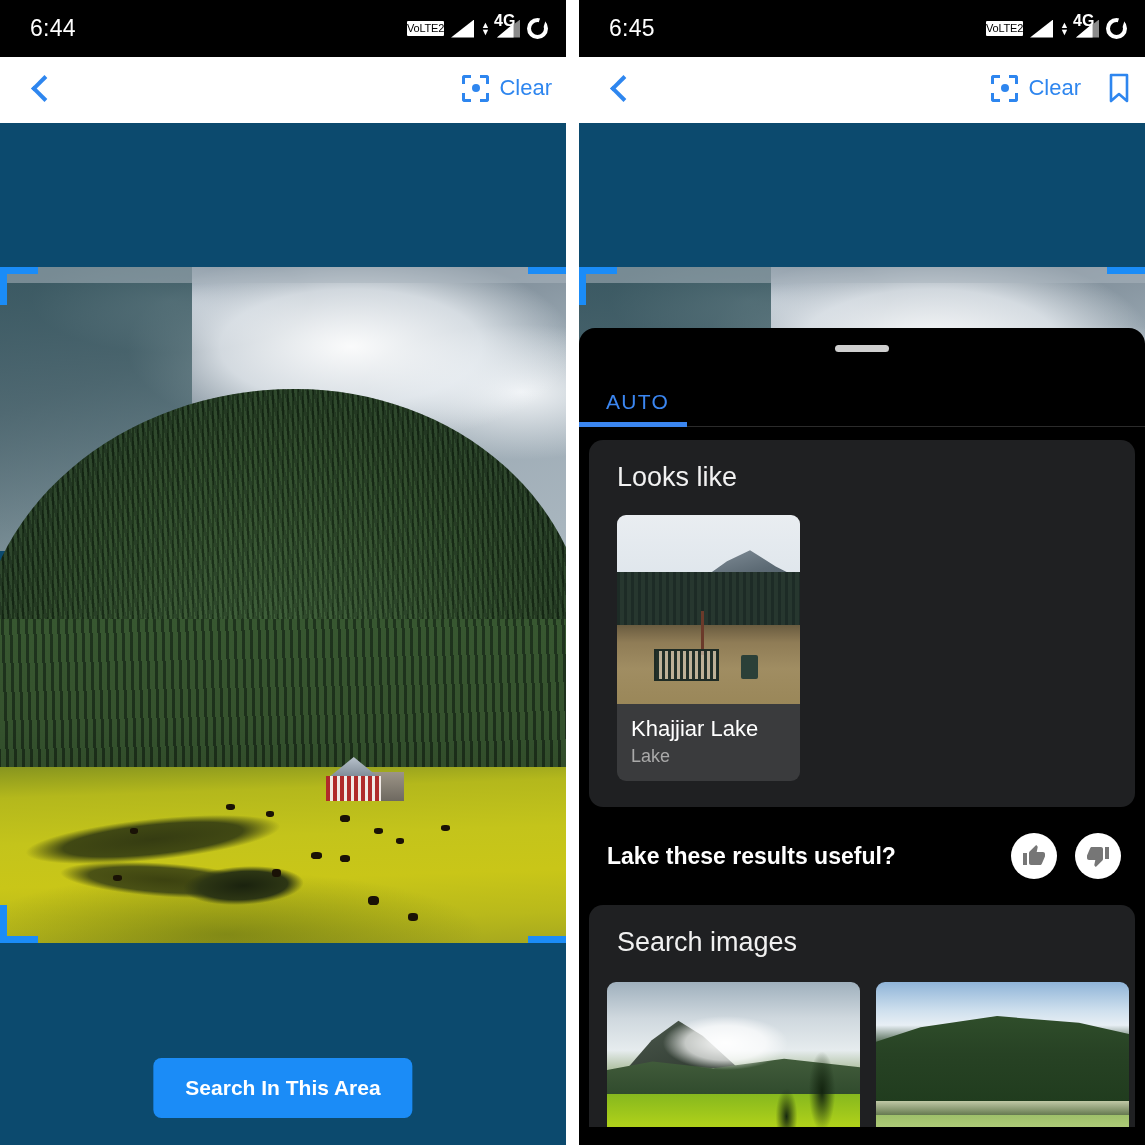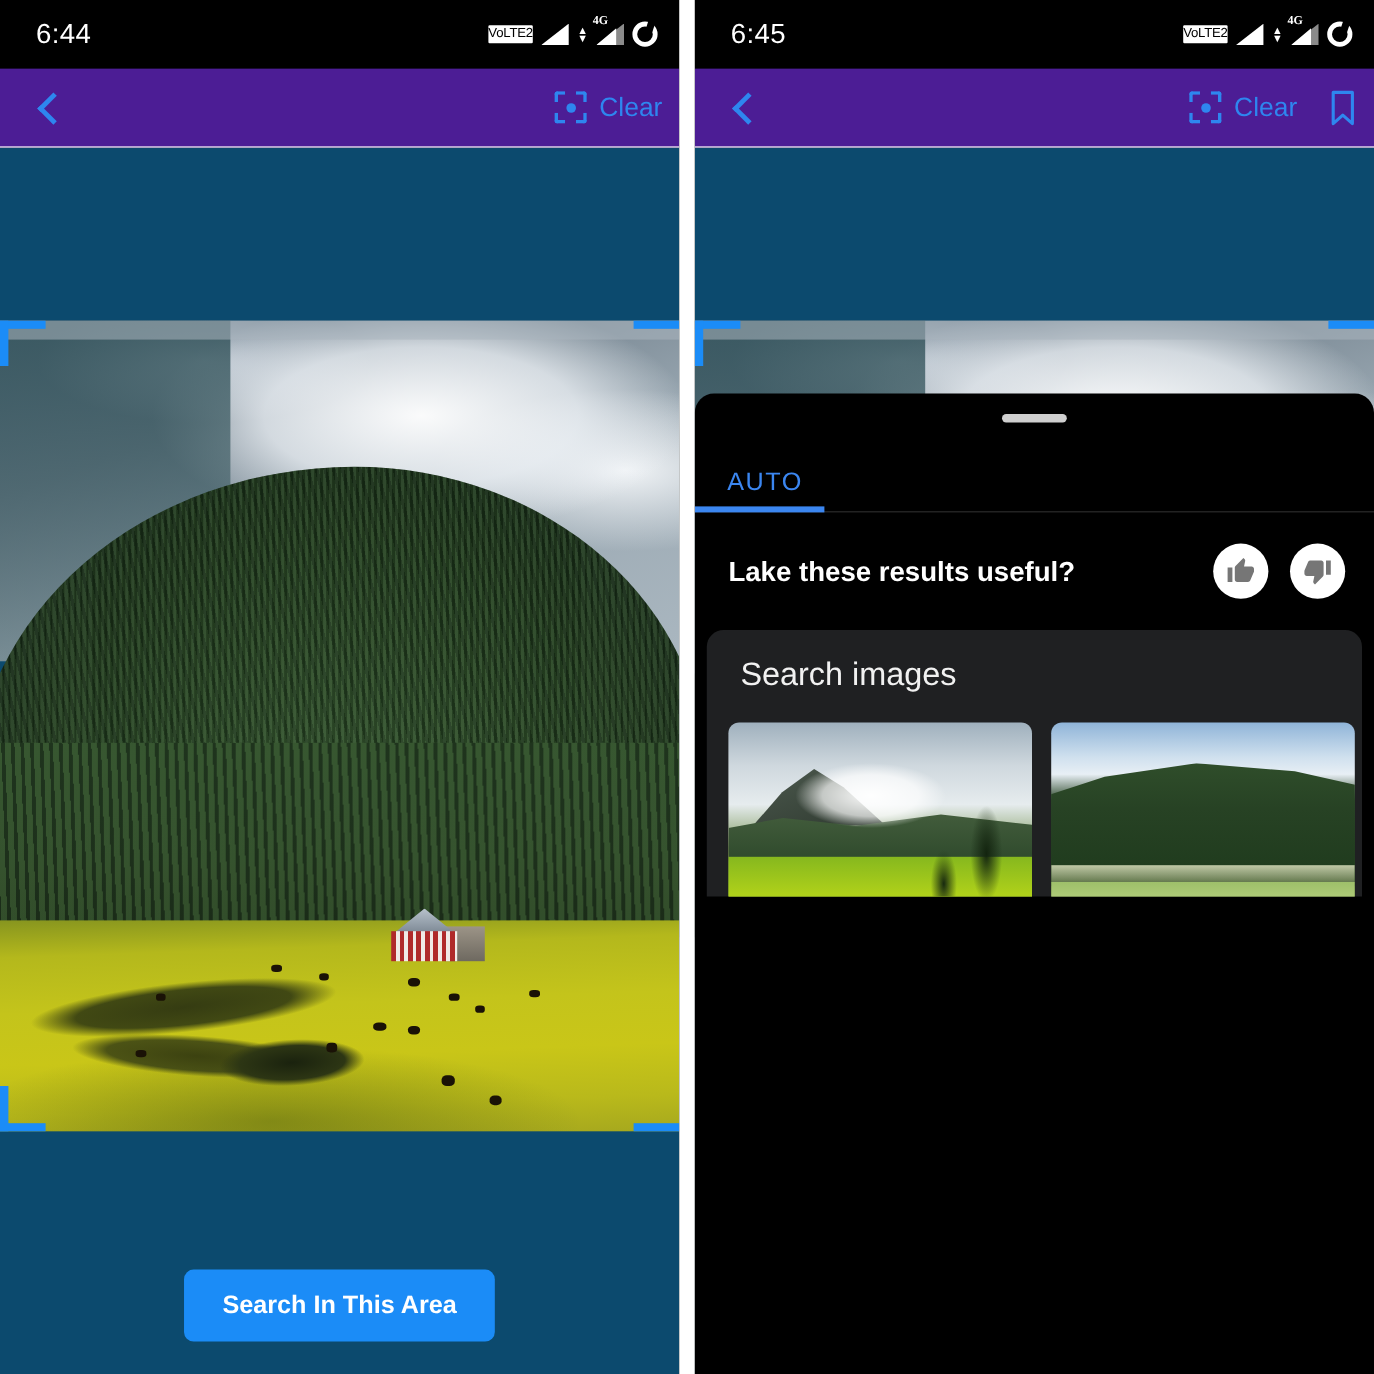--- a/index.html
+++ b/index.html
@@ -61,47 +61,47 @@
     clip-path: polygon(100% 0, 100% 100%, 0 100%);
   }
   .sig .partial {
     position:absolute; left:0; top:0; bottom:0; width:72%;
     background:#ffffff;
     clip-path: polygon(100% 22%, 100% 100%, 0 100%);
   }
   .sig-group { display:flex; align-items:flex-end; gap:2px; position:relative; }
   .g4 {
     position:absolute; left:-3px; top:-8px;
-    color:#fff; font-size:10px; font-weight:bold;
-    font-family:Liberation Serif, serif;
+    color:#fff; font-size:16px; font-weight:bold;
+    font-family:Liberation Sans, sans-serif;
   }
   .updown {
     color:#fff; font-size:9px; line-height:7px;
     display:flex; flex-direction:column; align-items:center;
     margin-right:0px;
   }
   .batt-ring {
     width: 21px; height: 21px; border-radius: 50%;
     border: 4px solid #ffffff;
     position: relative;
   }
   .batt-ring::after {
     content:""; position:absolute; top:-4px; right:-1px;
     width:6px; height:8px; background:#000; transform: rotate(18deg);
   }
 
   
   .toolbar {
     position:absolute; top:57px; left:0; right:0;
     height: 66px;
-    background: #4c1d95;
+    background: #ffffff;
     display:flex; align-items:center;
     padding: 0 14px 0 26px;
     z-index: 30;
-    border-bottom: 1px solid #ffffff;
+    border-bottom: 4px solid #ffffff;
   }
   .back-chevron {
     width: 30px; height: 30px; position: relative; cursor:pointer;
   }
   .back-chevron::before {
     content:""; position:absolute; left:9px; top:6px;
     width: 15px; height: 15px;
     border-left: 4px solid #2e86ef; border-bottom: 4px solid #2e86ef;
     transform: rotate(45deg);
   }
@@ -557,20 +557,39 @@
       </div>
     </div>
 
     <div class="sheet">
       <div class="sheet-grabber"></div>
 
       <div class="tabs">
         <div class="tab active">AUTO</div>
       </div>
 
+      <div class="card">
+        <div class="card-title">Looks like</div>
+
+        <div class="kg-card">
+          <div class="kg-thumb">
+            <div class="kmount"></div>
+            <div class="kforest"></div>
+            <div class="kdark"></div>
+            <div class="kfield"></div>
+            <div class="kflag"></div>
+            <div class="kfence"></div>
+            <div class="kbin"></div>
+          </div>
+          <div class="kg-text">
+            <div class="kg-title">Khajjiar Lake</div>
+            <div class="kg-sub">Lake</div>
+          </div>
+        </div>
+      </div>
 
       <div class="feedback-row">
         <div class="feedback-text">Lake these results useful?</div>
         <div class="fb-btns">
           <div class="fb-btn">
             <svg viewBox="0 0 24 24">
                 <path d="M1 21h4V9H1v12zm22-11c0-1.1-.9-2-2-2h-6.31l.95-4.57.03-.32c0-.41-.17-.79-.44-1.06L14.17 1 7.59 7.59C7.22 7.95 7 8.45 7 9v10c0 1.1.9 2 2 2h9c.83 0 1.54-.5 1.84-1.22l3.02-7.05c.09-.23.14-.47.14-.73v-2z"></path>
               </svg>
           </div>
           <div class="fb-btn">

